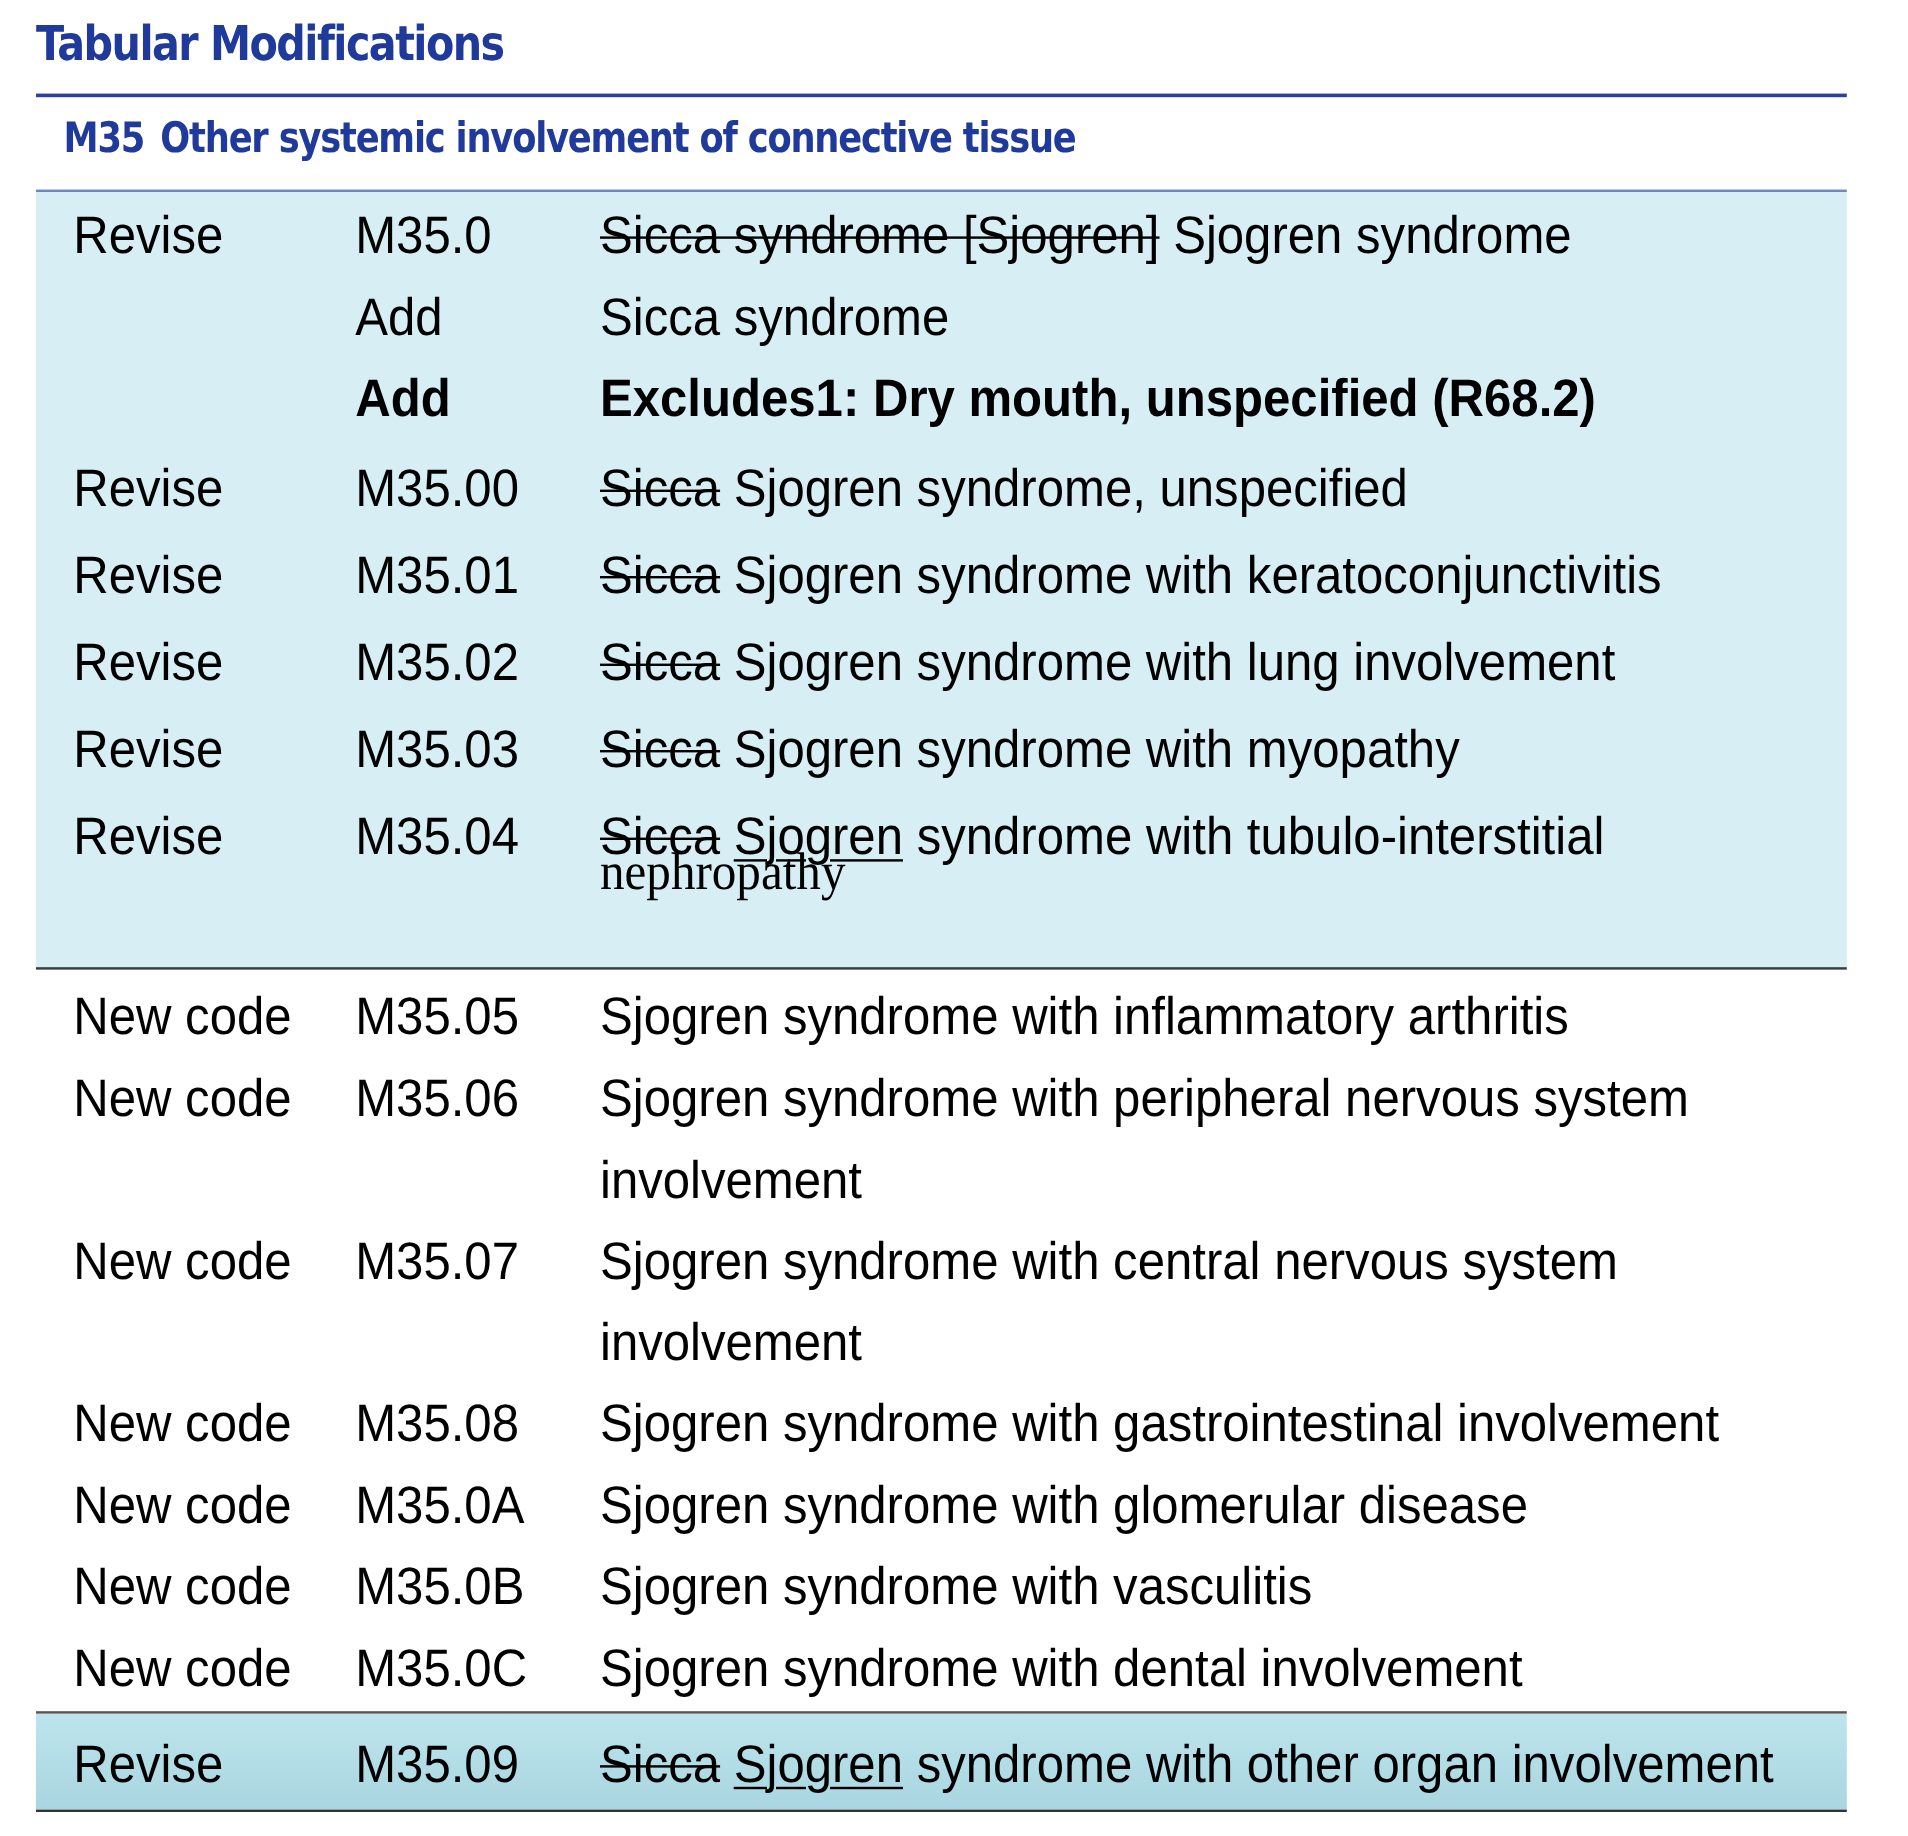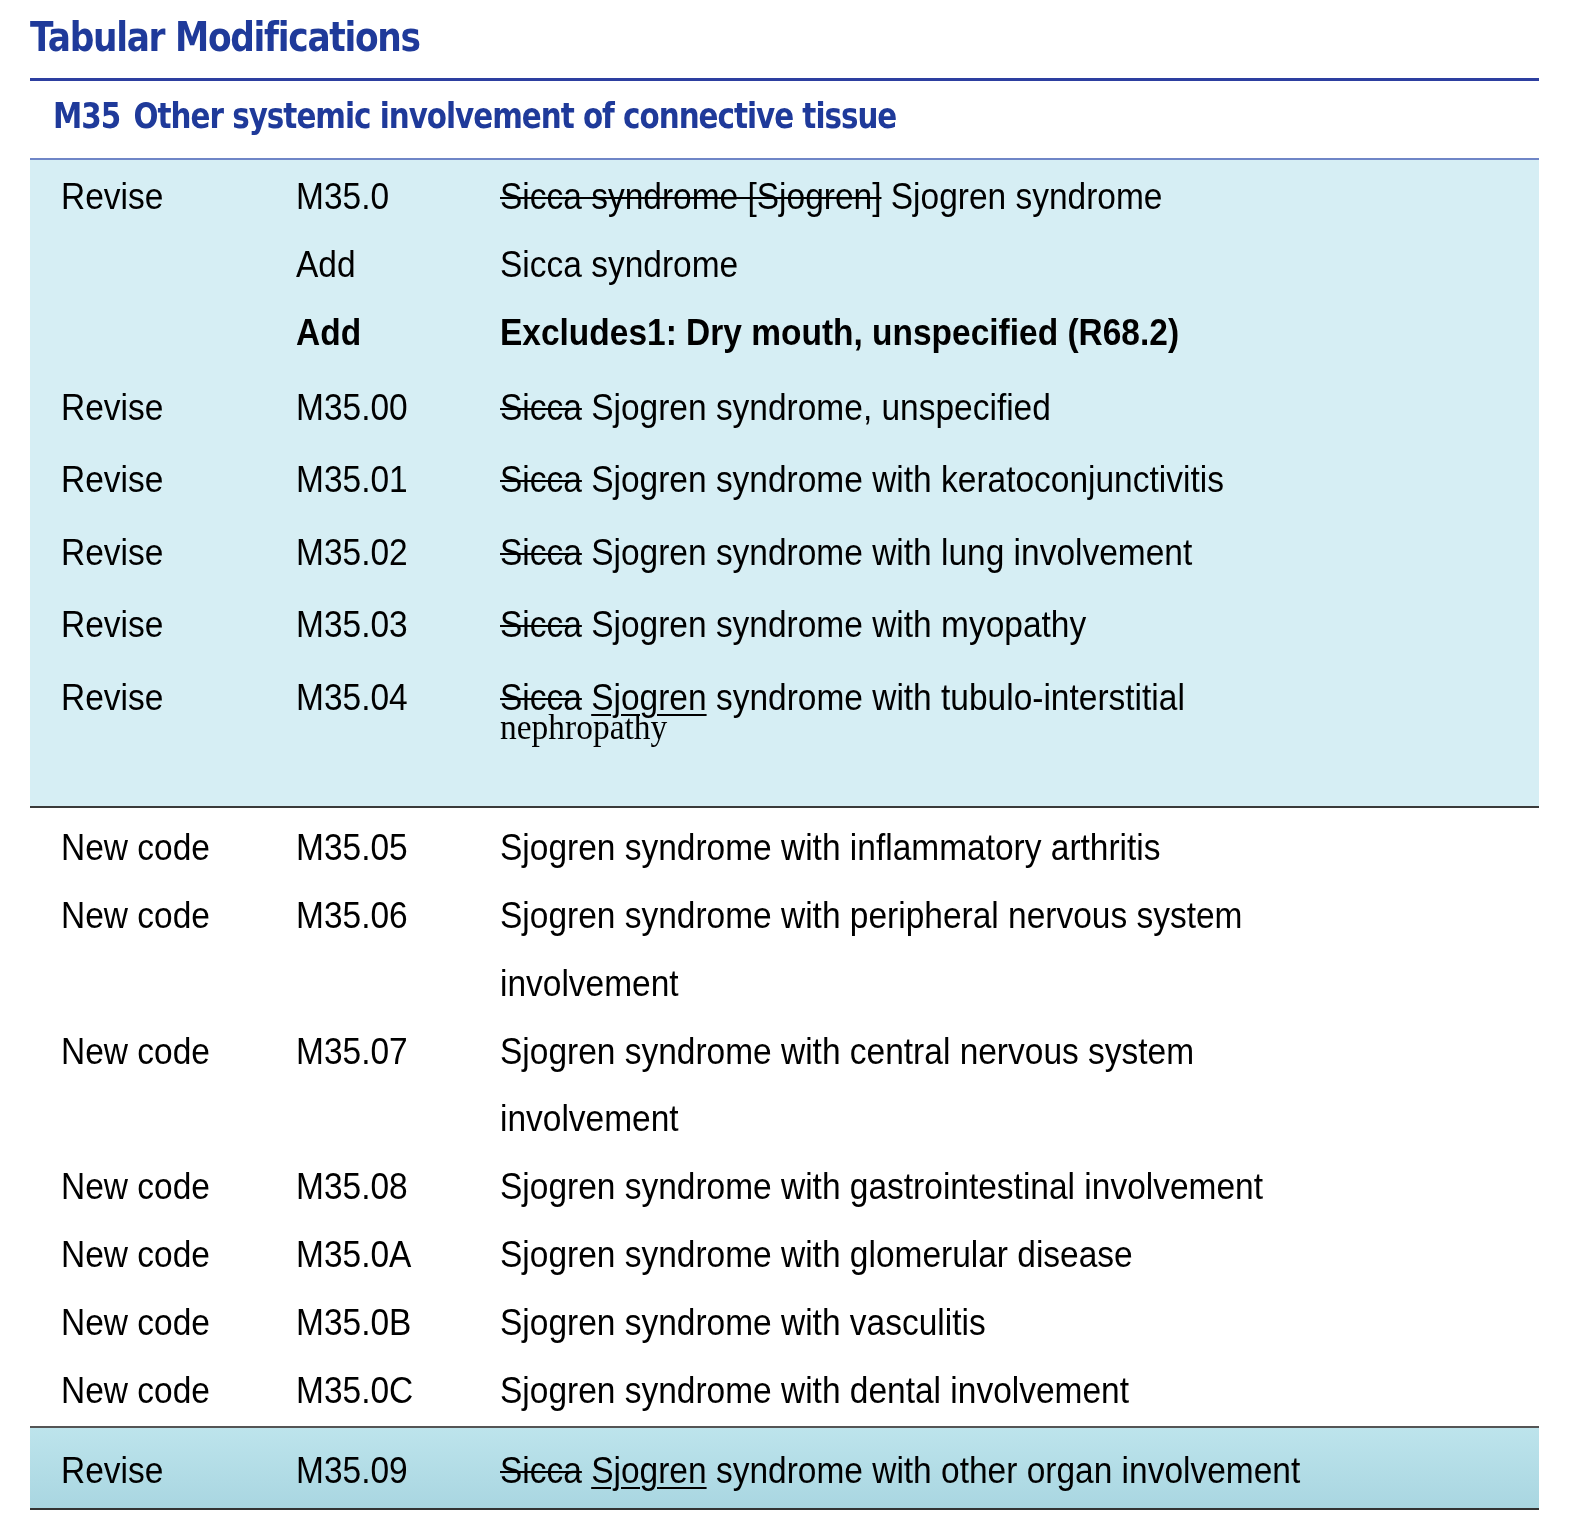--- a/index.html
+++ b/index.html
@@ -9,21 +9,21 @@
          font-weight:bold; font-size:40px; color:#1f3a9a; letter-spacing:-1.5px; transform:scaleX(0.86); transform-origin:left top; }
   .title-rule { position:absolute; left:30px; width:1509px; top:78px; height:3px; background:#2d3fa0; }
   .section-heading { position:absolute; left:53px; top:96px; font-family:"DejaVu Sans", sans-serif;
          font-weight:bold; font-size:35px; color:#1f3a9a; letter-spacing:-1.2px; transform:scaleX(0.84); transform-origin:left top; white-space:nowrap; }
   .section-heading .gap { display:inline-block; width:16px; }
   .band { position:absolute; left:30px; width:1509px; }
   .band-blue { background:#d6eef4; }
   .band-bottom { background:linear-gradient(#bde4ec, #a9d6e1); }
   .rule-top-blue { border-top:2px solid #6f86c7; }
   .rule-dark { border-top:2px solid #555; }
-  .row { position:absolute; left:0; width:1590px; font-size:36px; line-height:68px; height:68px; white-space:nowrap; transform-origin:left top; }
+  .row { position:absolute; left:0; width:1590px; font-size:44px; line-height:68px; height:68px; white-space:nowrap; transform-origin:left top; }
   .c1 { position:absolute; left:61px; }
   .c2 { position:absolute; left:296px; }
   .c3 { position:absolute; left:500px; }
   .bold { font-weight:bold; }
   .strike { text-decoration:line-through; text-decoration-thickness:2px; }
   .under { text-decoration:underline; text-decoration-thickness:2px; text-underline-offset:4px; }
   .txt { display:inline-block; transform:scaleX(0.93); transform-origin:left center; }
 </style>
 </head>
 <body>

